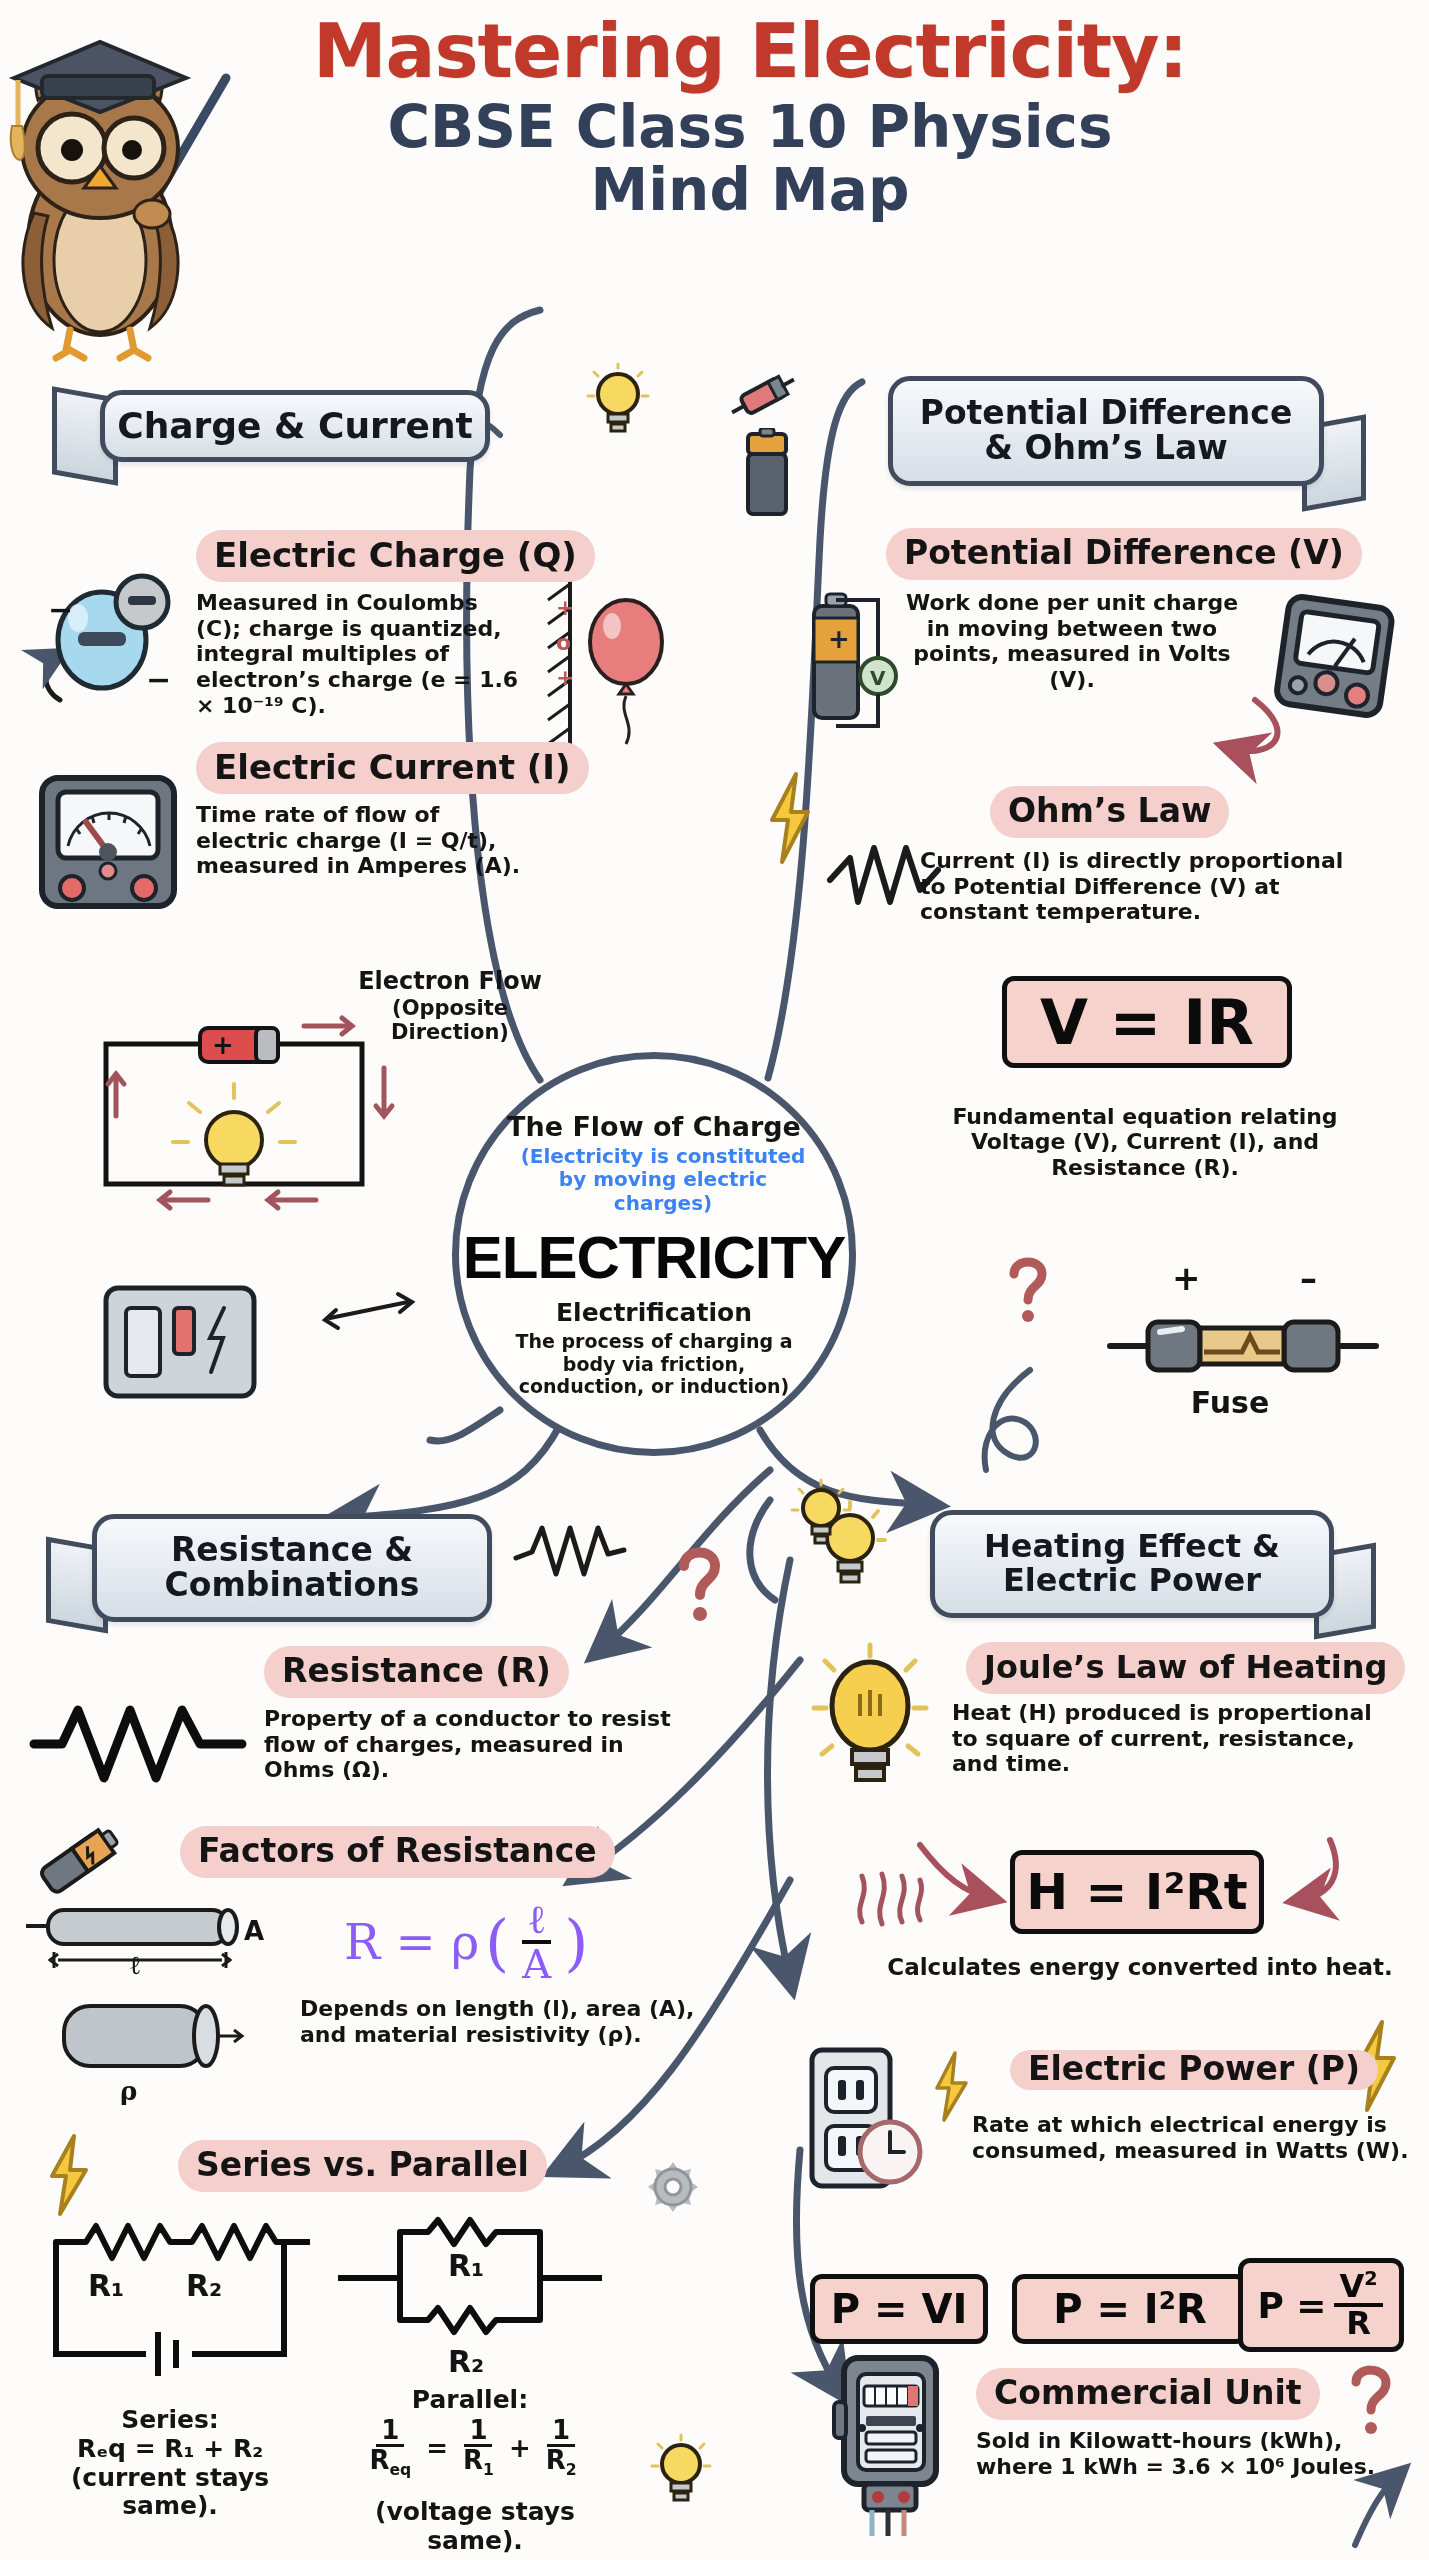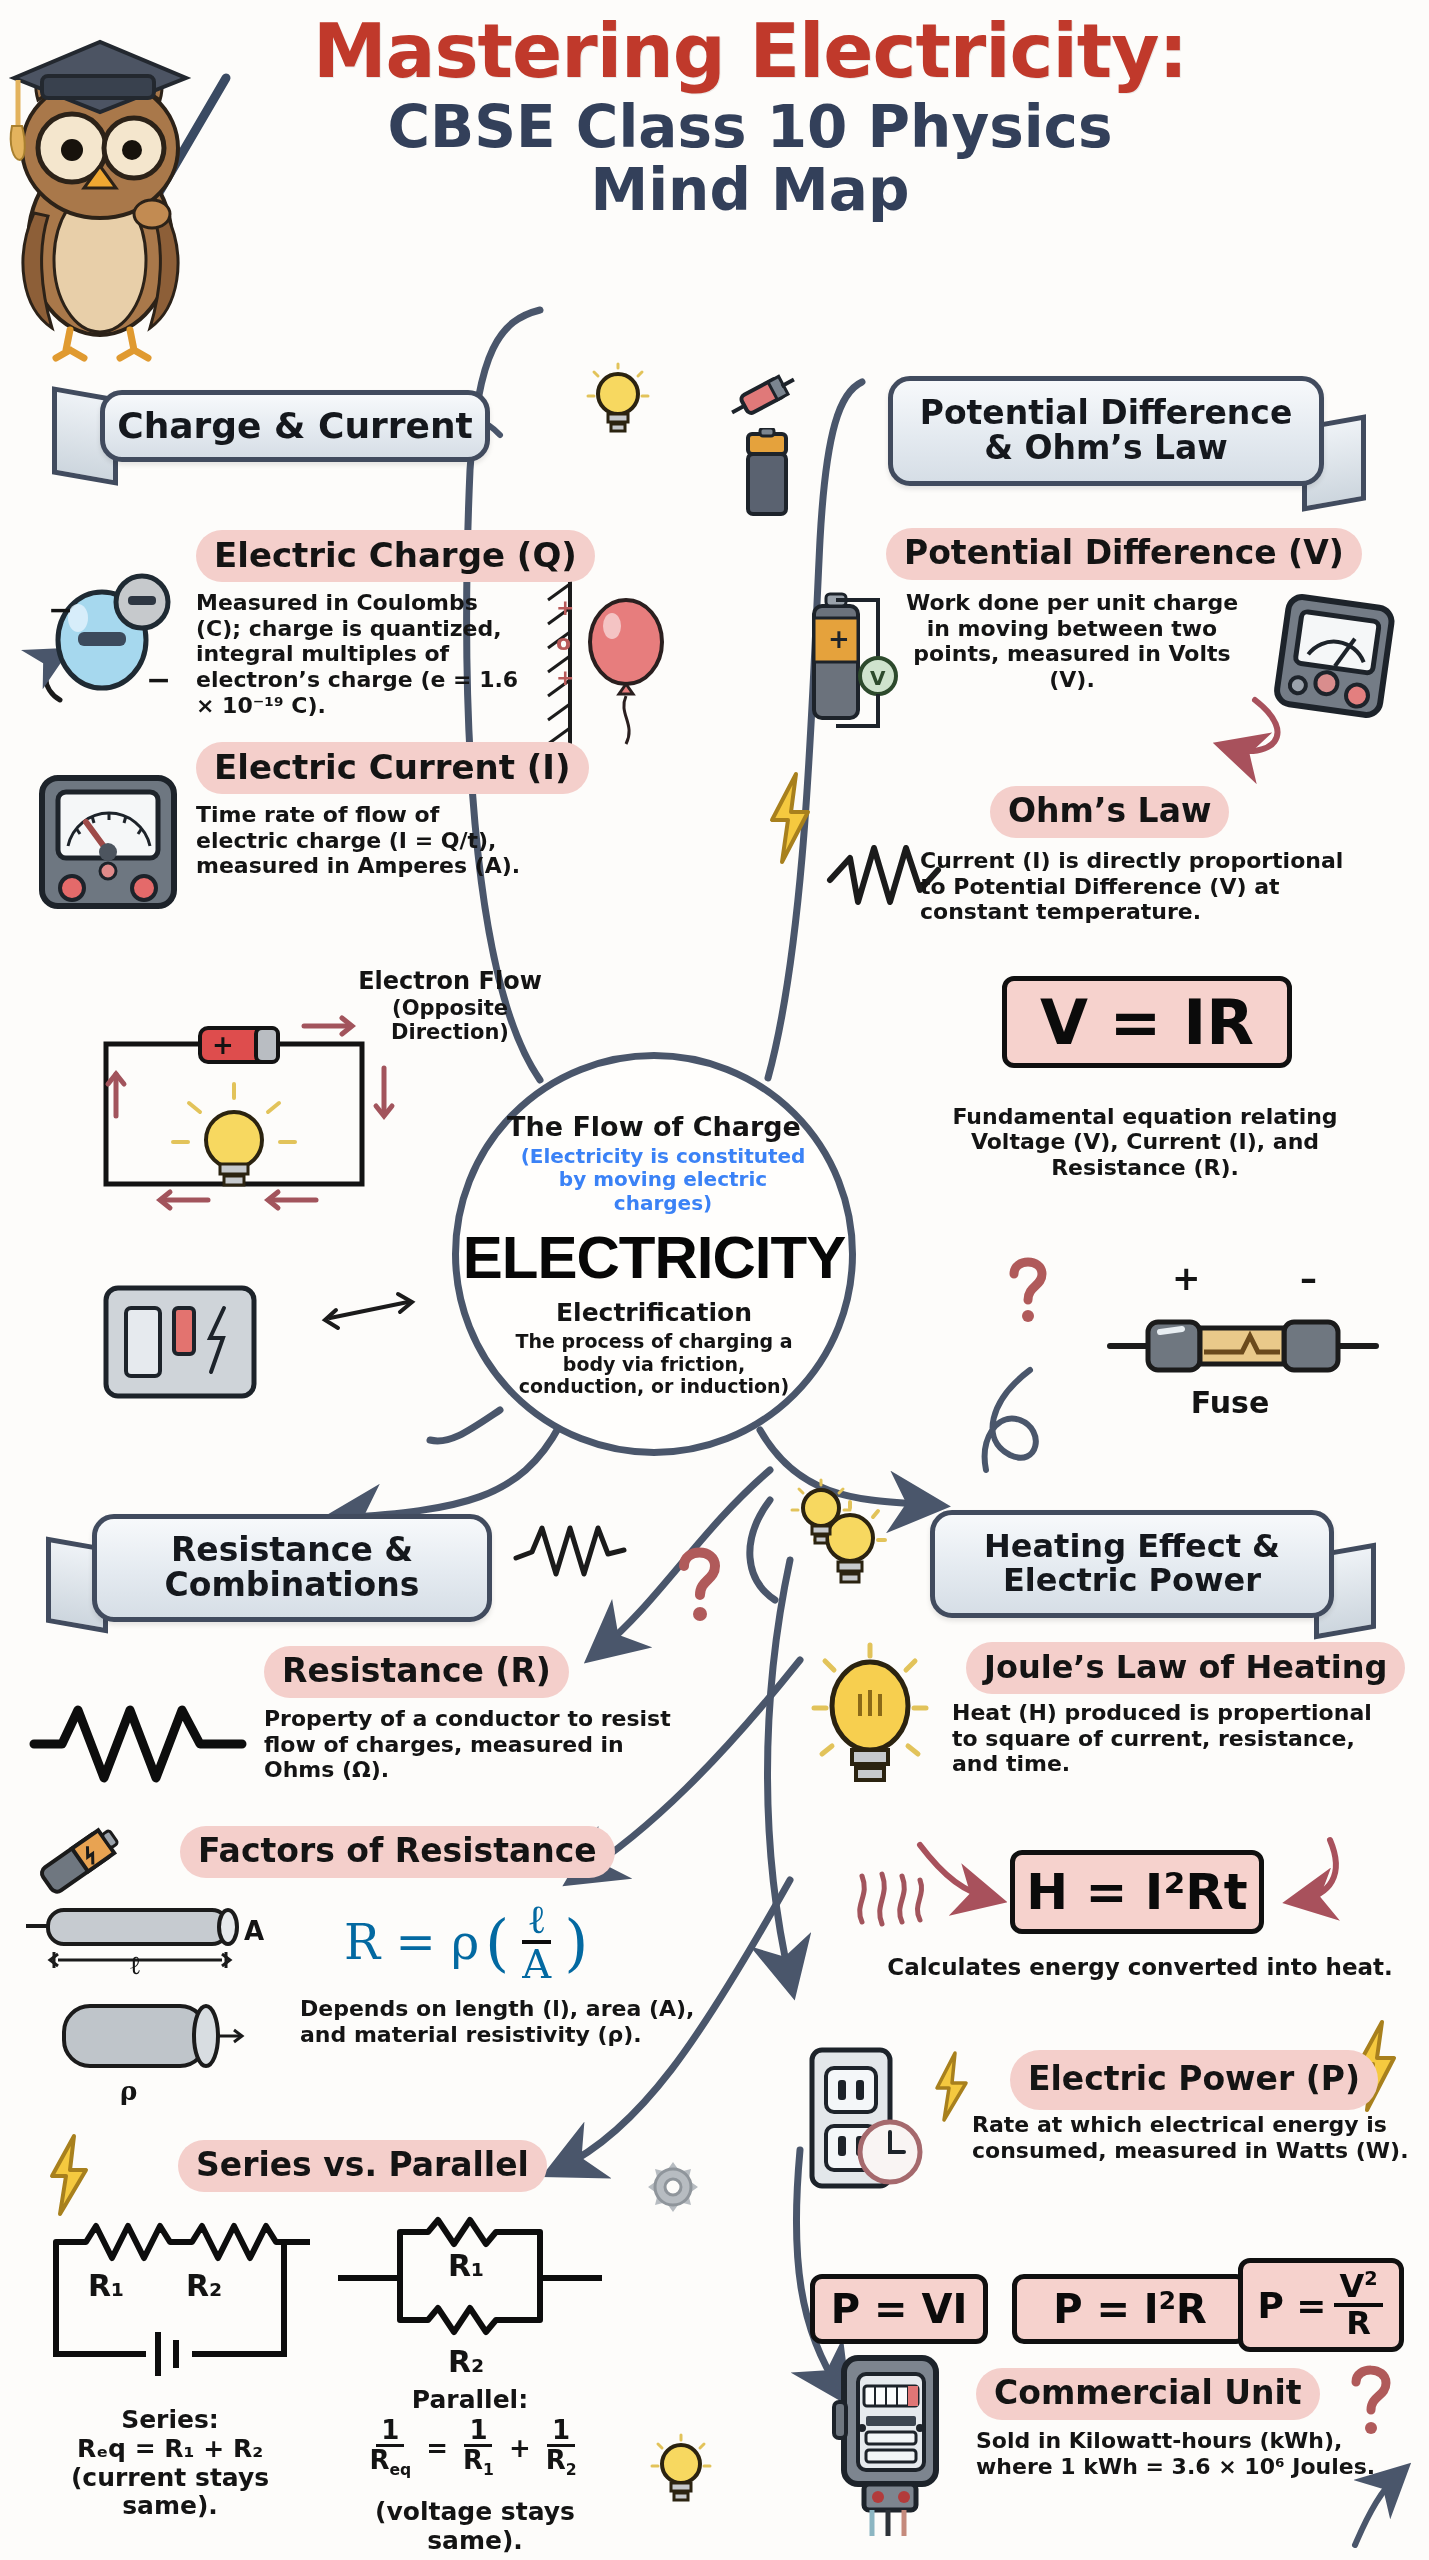--- a/index.html
+++ b/index.html
@@ -424,21 +424,21 @@
   <div class="body-txt" style="left:264px; top:1706px; width:420px; font-size:22px;">Property of a conductor to resist flow of charges, measured in Ohms (Ω).</div>
 
   <svg class="abs" style="left:28px; top:1700px; width:220px; height:90px;" viewBox="0 0 220 90">
     <path d="M6,44 h28 l16,-34 l26,68 l26,-68 l26,68 l26,-68 l18,34 h42" fill="none" stroke="#0d0d0d" stroke-width="9" stroke-linecap="round" stroke-linejoin="round"></path>
   </svg>
 
   <div class="pill" style="left:180px; top:1826px; height:52px; font-size:33px;">
     <span>Factors of Resistance</span>
   </div>
 
-  <div class="abs" style="left:344px; top:1900px; font-size:48px; font-family:'DejaVu Serif', serif; color:#0369a1; display:flex; align-items:center; gap:6px;">
+  <div class="abs" style="left:344px; top:1900px; font-size:48px; font-family:'DejaVu Serif', serif; color:#8b5cf6; display:flex; align-items:center; gap:6px;">
     <span>R = ρ</span>
     <span style="font-size:62px;">(</span>
     <span class="frac" style="font-size:40px;">
       <span class="num">ℓ</span>
       <span class="den">A</span>
     </span>
     <span style="font-size:62px;">)</span>
   </div>
   <div class="body-txt" style="left:300px; top:1996px; width:400px; font-size:22px;">Depends on length (l), area (A), and material resistivity (ρ).</div>
 
@@ -577,21 +577,21 @@
 
   <svg class="abs" style="left:846px; top:1842px; width:90px; height:90px;" viewBox="0 0 90 90">
     <g fill="none" stroke="#a2545c" stroke-width="5" stroke-linecap="round">
       <path d="M16,80 C8,62 24,54 16,34"></path>
       <path d="M36,82 C28,62 44,54 36,32"></path>
       <path d="M56,80 C48,62 64,54 56,34"></path>
       <path d="M74,78 C66,62 80,54 74,38"></path>
     </g>
   </svg>
 
-  <div class="pill" style="left:1010px; top:2050px; height:60px; font-size:33px;">
+  <div class="pill" style="left:1010px; top:2050px; height:40px; font-size:33px;">
     <span>Electric Power (P)</span>
   </div>
   <div class="body-txt" style="left:972px; top:2112px; width:450px; font-size:22px;">Rate at which electrical energy is consumed, measured in Watts (W).</div>
 
   <svg class="abs" style="left:798px; top:2042px; width:126px; height:160px;" viewBox="0 0 126 160">
     <rect x="14" y="8" width="78" height="136" rx="10" fill="#e3e7ea" stroke="#1d232a" stroke-width="5"></rect>
     <rect x="28" y="26" width="50" height="44" rx="8" fill="#f4f7f9" stroke="#1d232a" stroke-width="4"></rect>
     <rect x="40" y="38" width="8" height="20" rx="3" fill="#1d232a"></rect>
     <rect x="58" y="38" width="8" height="20" rx="3" fill="#1d232a"></rect>
     <rect x="28" y="84" width="50" height="44" rx="8" fill="#f4f7f9" stroke="#1d232a" stroke-width="4"></rect>

